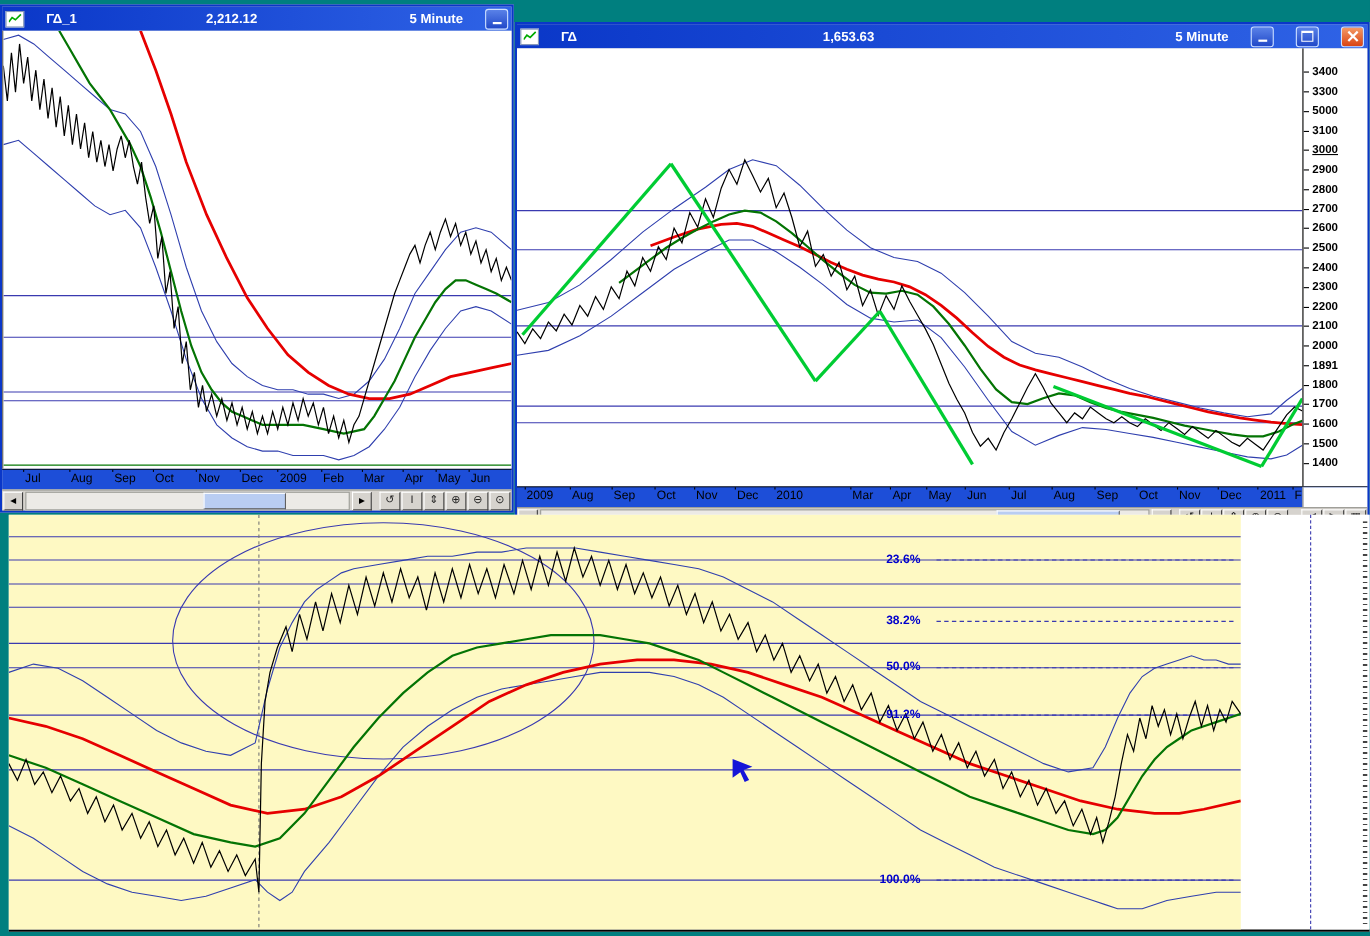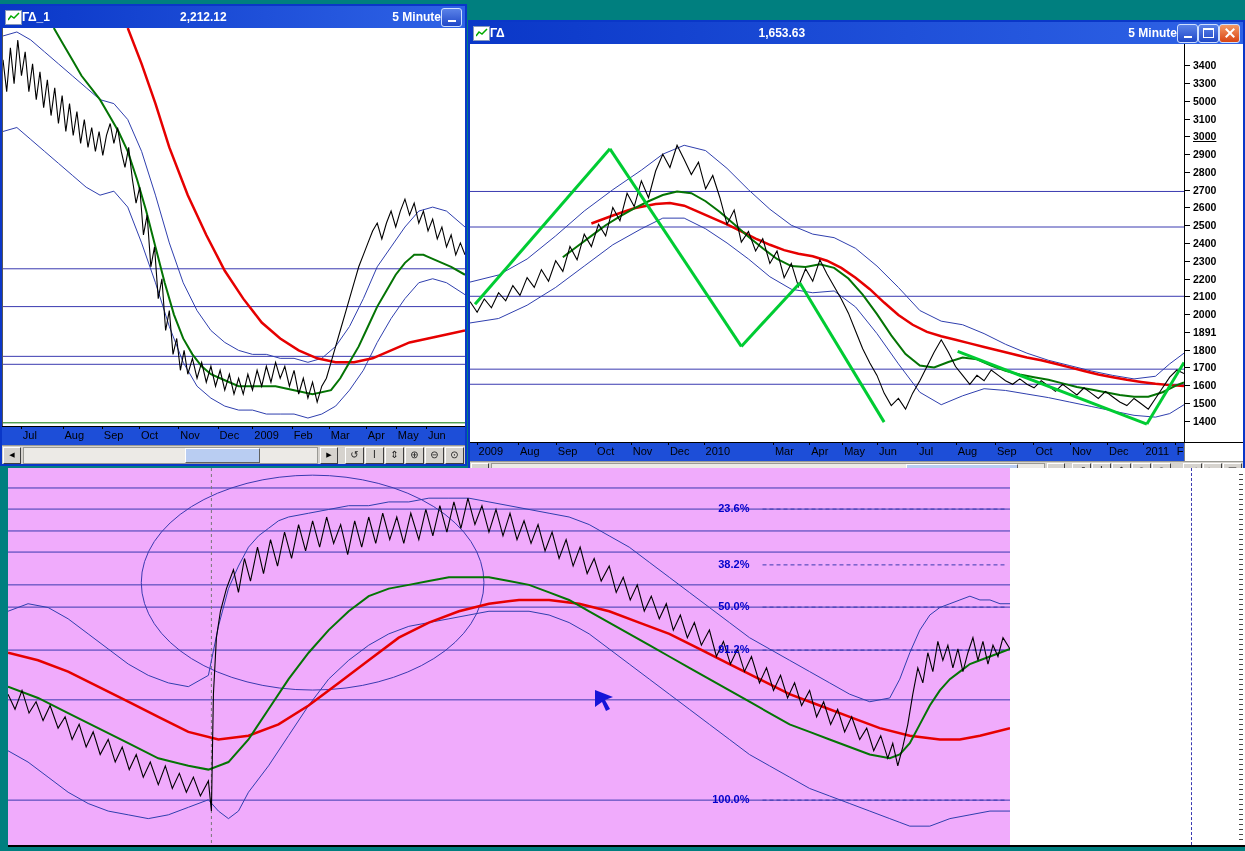--- a/index.html
+++ b/index.html
@@ -2,21 +2,21 @@
 <html><head>
 <meta charset="utf-8">
 <style>
   html,body{margin:0;padding:0;}
   body{width:1245px;height:851px;background:#007f7f;position:relative;overflow:hidden;
        font-family:"Liberation Sans",sans-serif;font-size:11px;color:#000;}
   .window{position:absolute;display:flex;flex-direction:column;background:#d6d3ce;
           border:2px solid #0a37c8;box-sizing:border-box;}
   .titlebar{height:22px;flex:0 0 22px;background:linear-gradient(90deg,#0a37c8,#2f63e6);
             display:flex;align-items:center;padding:0 3px;color:#fff;font-weight:bold;
-            font-size:12px;gap:0;}
+            font-size:12px;gap:20px;}
   .wicon{width:15px;height:13px;background:#fff;border:1px solid #8899bb;display:flex;
          align-items:center;justify-content:center;flex:0 0 15px;}
   .sp1{flex:1.1;} .sp2{flex:1.4;}
   .tbtn{width:19px;height:17px;border:1px solid #cfe0ff;border-radius:3px;display:flex;
         align-items:center;justify-content:center;background:linear-gradient(#5a82e8,#2048c8);
         flex:0 0 19px;cursor:pointer;}
   .tbtn.close{background:linear-gradient(#f49a66,#d94413);}
   .g-min{width:8px;height:2px;background:#fff;margin-top:8px;}
   .g-max{width:9px;height:7px;border:1px solid #fff;border-top:2px solid #fff;}
   .g-x{position:relative;width:10px;height:10px;}
@@ -41,21 +41,21 @@
   .strack{flex:1;height:15px;background:#eceae6;border:1px solid #9a9a94;position:relative;}
   .sthumb{position:absolute;top:0;height:13px;background:#b9cdf2;border:1px solid;
           border-color:#fff #606060 #606060 #fff;}
   .tools{display:flex;gap:1px;margin-left:5px;}
   .navgrp{display:flex;gap:1px;margin-left:10px;}
   .tool{width:17px;height:15px;background:#d6d3ce;border:1px solid;
         border-color:#fff #404040 #404040 #fff;font-size:10px;line-height:13px;
         text-align:center;color:#222;cursor:pointer;}
   .bottom{position:absolute;left:8px;top:468px;width:1237px;height:377px;background:#fff;
           border-bottom:2px solid #000;box-sizing:content-box;}
-  .bplot{position:absolute;left:0;top:0;width:984px;height:100%;background:#f0abfc;padding-left:18px;}
+  .bplot{position:absolute;left:0;top:0;width:1120px;height:100%;background:#fef9c3;}
   .rstrip{position:absolute;right:0;top:0;width:54px;height:100%;background:#fff;
           border-left:1px dashed #3a3ab0;box-sizing:border-box;}
   .ruler{position:absolute;right:2px;top:6px;bottom:4px;width:4px;
          background:repeating-linear-gradient(180deg,#444 0 1px,transparent 1px 5px);}
   .fiblab{position:absolute;left:67%;width:7%;text-align:right;transform:translateY(-55%);
           color:#0000cc;font-weight:bold;font-size:11px;z-index:3;}
   .arrow{position:absolute;z-index:3;width:24px;height:24px;transform:translate(-50%,-50%);}
   svg.chart{position:absolute;left:0;top:0;width:100%;height:100%;}
 </style>
 </head>

